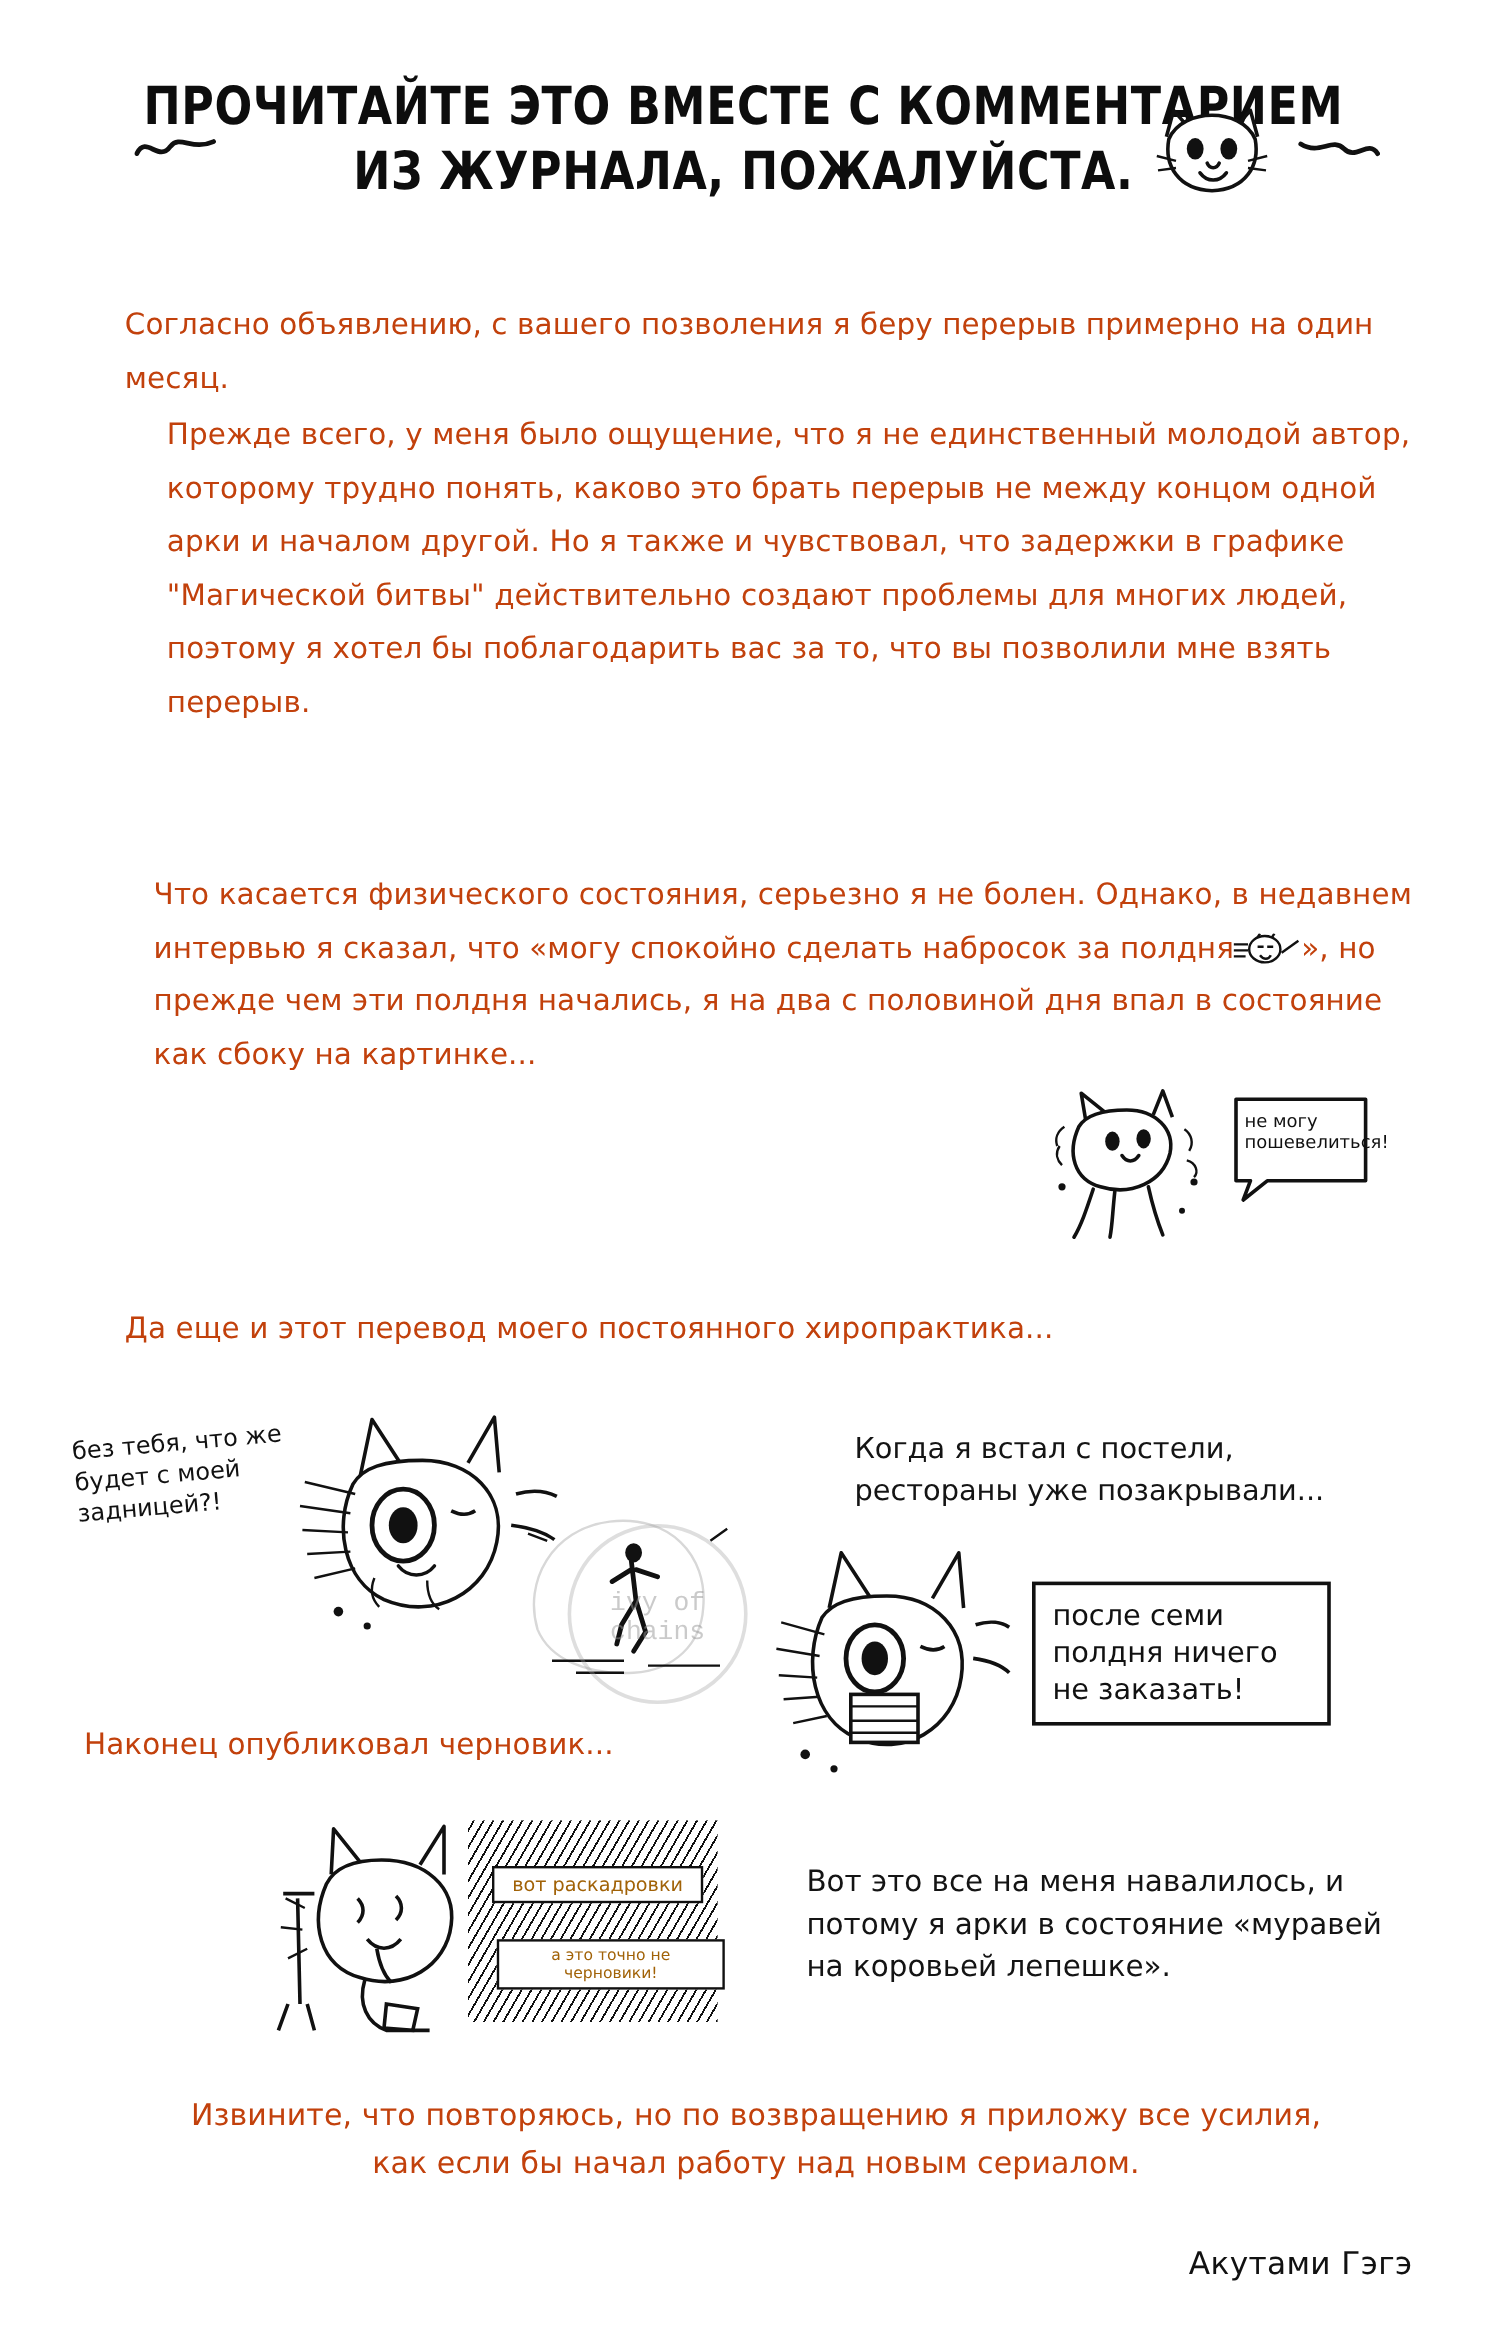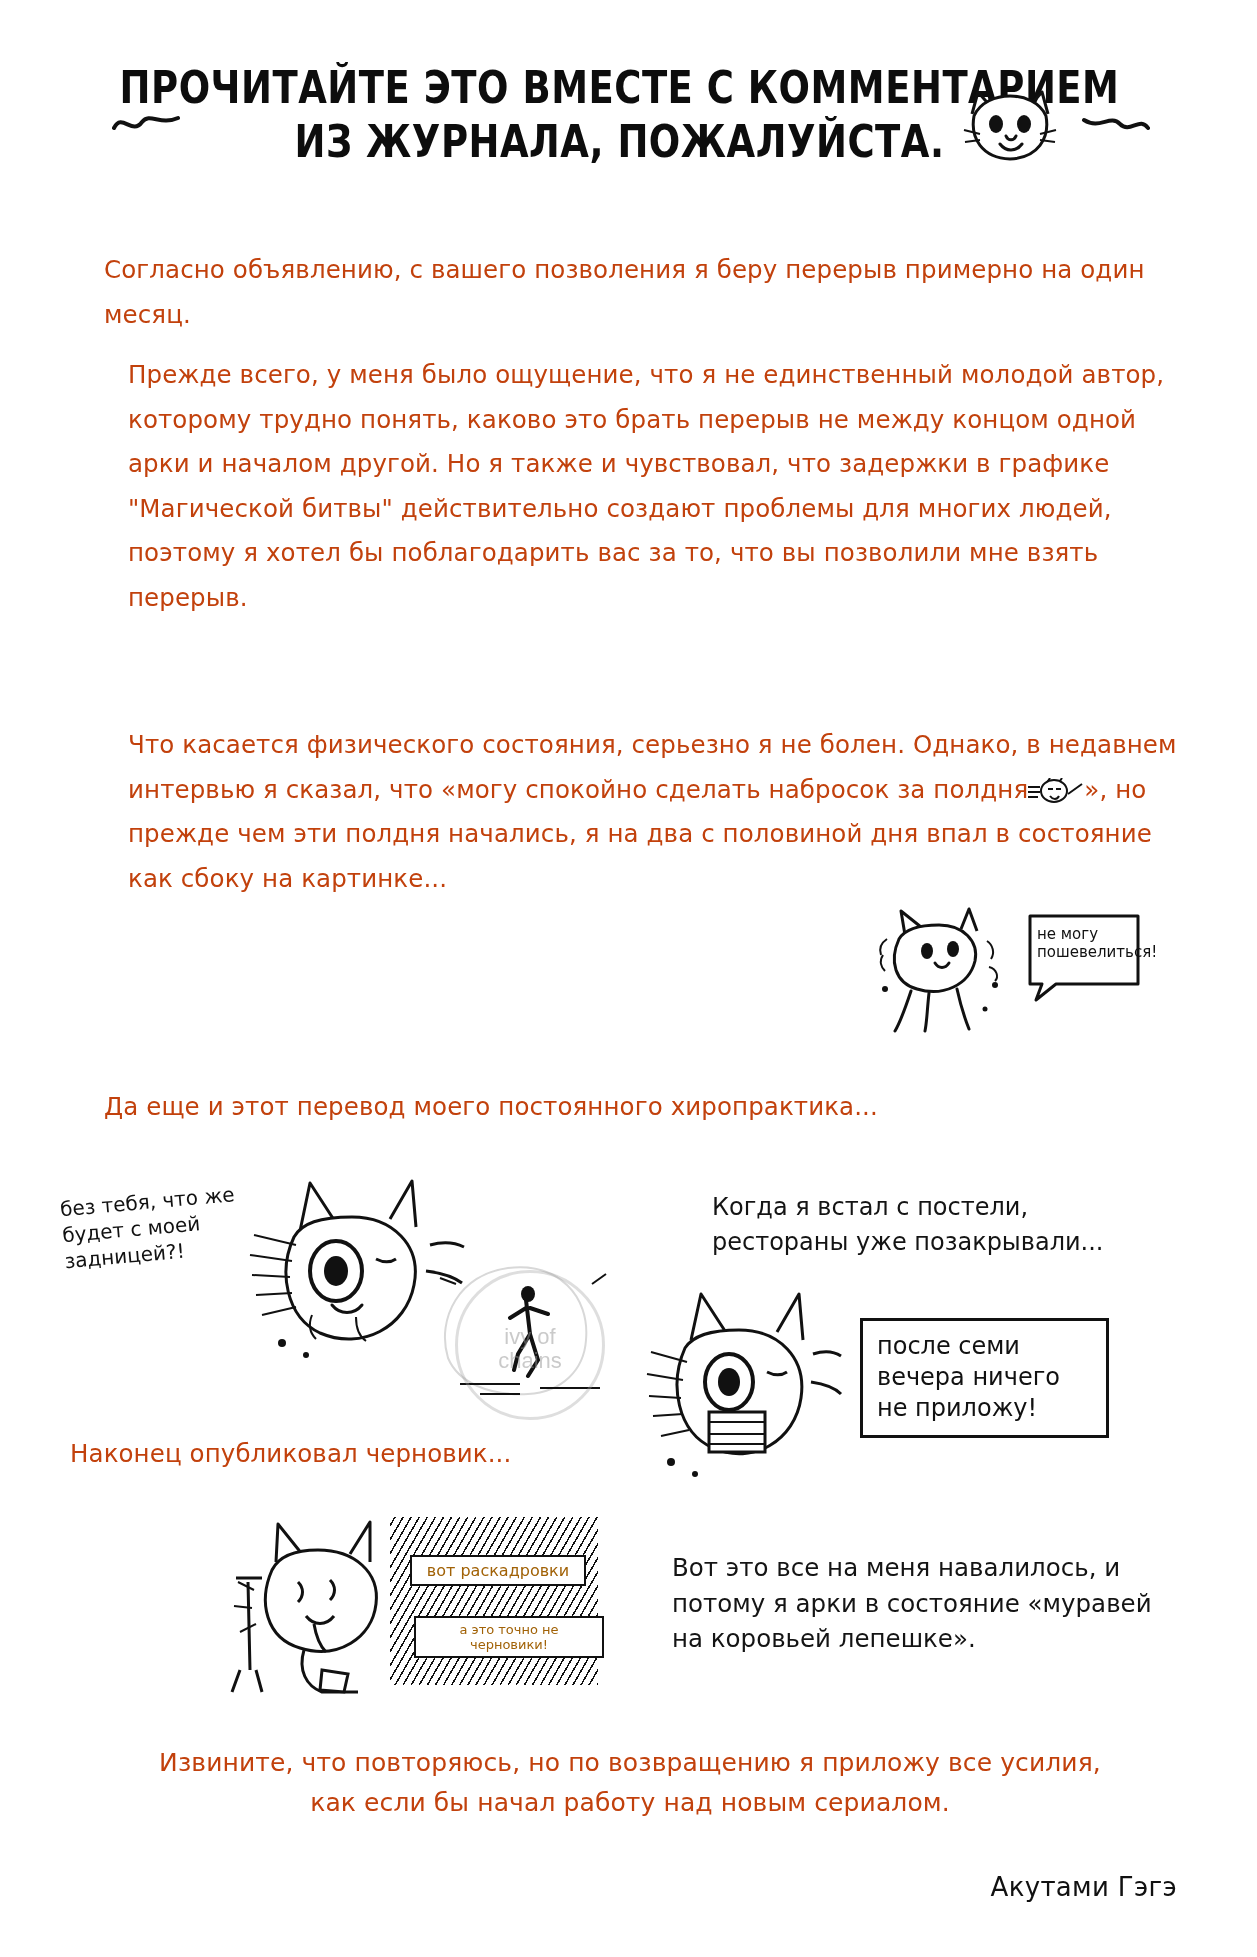--- a/index.html
+++ b/index.html
@@ -63,21 +63,21 @@
   
   .para {
     position: absolute;
     font-family: "DejaVu Sans", sans-serif;
     font-size: 24.5px;
     line-height: 1.82;
     color: #c2410c;
     letter-spacing: 0.1px;
   }
   .p-intro { left: 104px; top: 248px; width: 1085px; }
-  .p-first { left: 128px; top: 340px; width: 1060px; margin-top: 13px; }
+  .p-first { left: 139px; top: 340px; width: 1060px; }
   .p-second { left: 128px; top: 723px; width: 1065px; }
   .p-chiro  { left: 104px; top: 1085px; width: 1000px; }
   .p-draft  { left: 70px;  top: 1432px; width: 600px; }
   .p-final  { left: 155px; top: 1743px; width: 950px; text-align: center; line-height: 1.6; }
 
   .sign {
     position: absolute;
     right: 80px;
     top: 1872px;
     font-size: 26px;
@@ -136,33 +136,33 @@
     position: absolute;
     border: 2px solid #111;
     background: #fff;
     font-family: "DejaVu Sans", sans-serif;
     color: #a16207;
     padding: 4px 7px;
   }
 
   .watermark {
     position: absolute;
-    left: 455px;
+    left: 473px;
     top: 1270px;
     width: 150px;
     height: 150px;
     border: 3px solid rgba(160,160,160,0.35);
     border-radius: 50%;
     color: rgba(150,150,150,0.5);
     font-size: 22px;
     text-align: center;
     line-height: 1.1;
     padding-top: 52px;
     box-sizing: border-box;
-    font-family: Liberation Sans, sans-serif;
+    font-family: Liberation Mono, monospace;
   }
 
   .hatch {
     position: absolute;
     background: repeating-linear-gradient(
       -60deg,
       #111 0px, #111 1.5px,
       #fff 1.5px, #fff 7px
     );
   }
@@ -287,21 +287,21 @@
       <rect x="84" y="122" width="56" height="40" fill="#fff" stroke="#111" stroke-width="3"></rect>
       <path d="M84,132 h56 M84,144 h56 M84,154 h56" stroke="#111" stroke-width="2"></path>
       <path d="M26,62 L62,72 M22,84 L58,90 M24,106 L56,108 M28,126 L58,124 M36,146 L64,140" stroke="#111" stroke-width="2"></path>
       <circle cx="46" cy="172" r="4" fill="#111"></circle>
       <circle cx="70" cy="184" r="3" fill="#111"></circle>
       <path d="M188,64 c12,-4 22,-2 28,2 M186,92 c14,2 24,6 30,12" fill="none" stroke="#111" stroke-width="3"></path>
     </svg>
   </div>
 
   <div class="boxed" style="left:860px; top:1318px; width:215px; font-size:24px;">
-    <span>после семи вечера ничего не приложу!</span>
+    <span>после семи полдня ничего не заказать!</span>
   </div>
 
   <div class="para p-draft" style="font-size:24.5px;">Наконец опубликовал черновик...</div>
 
   <div class="art" style="left:218px; top:1520px;">
     <svg viewBox="0 0 190 180" width="190" height="180">
       <path d="M58,42 L60,4 L84,34 M132,34 L152,2 L152,42" fill="none" stroke="#111" stroke-width="3" stroke-linejoin="round"></path>
       <path d="M54,50 C40,82 48,118 82,128 C120,140 154,118 158,84 C162,52 136,30 100,30 C74,30 60,38 54,50 Z" fill="#fff" stroke="#111" stroke-width="3"></path>
       <path d="M80,62 c6,6 6,14 0,20 M112,60 c6,6 6,14 0,20" fill="none" stroke="#111" stroke-width="3"></path>
       <path d="M88,96 c8,10 20,10 28,0" fill="none" stroke="#111" stroke-width="3"></path>

